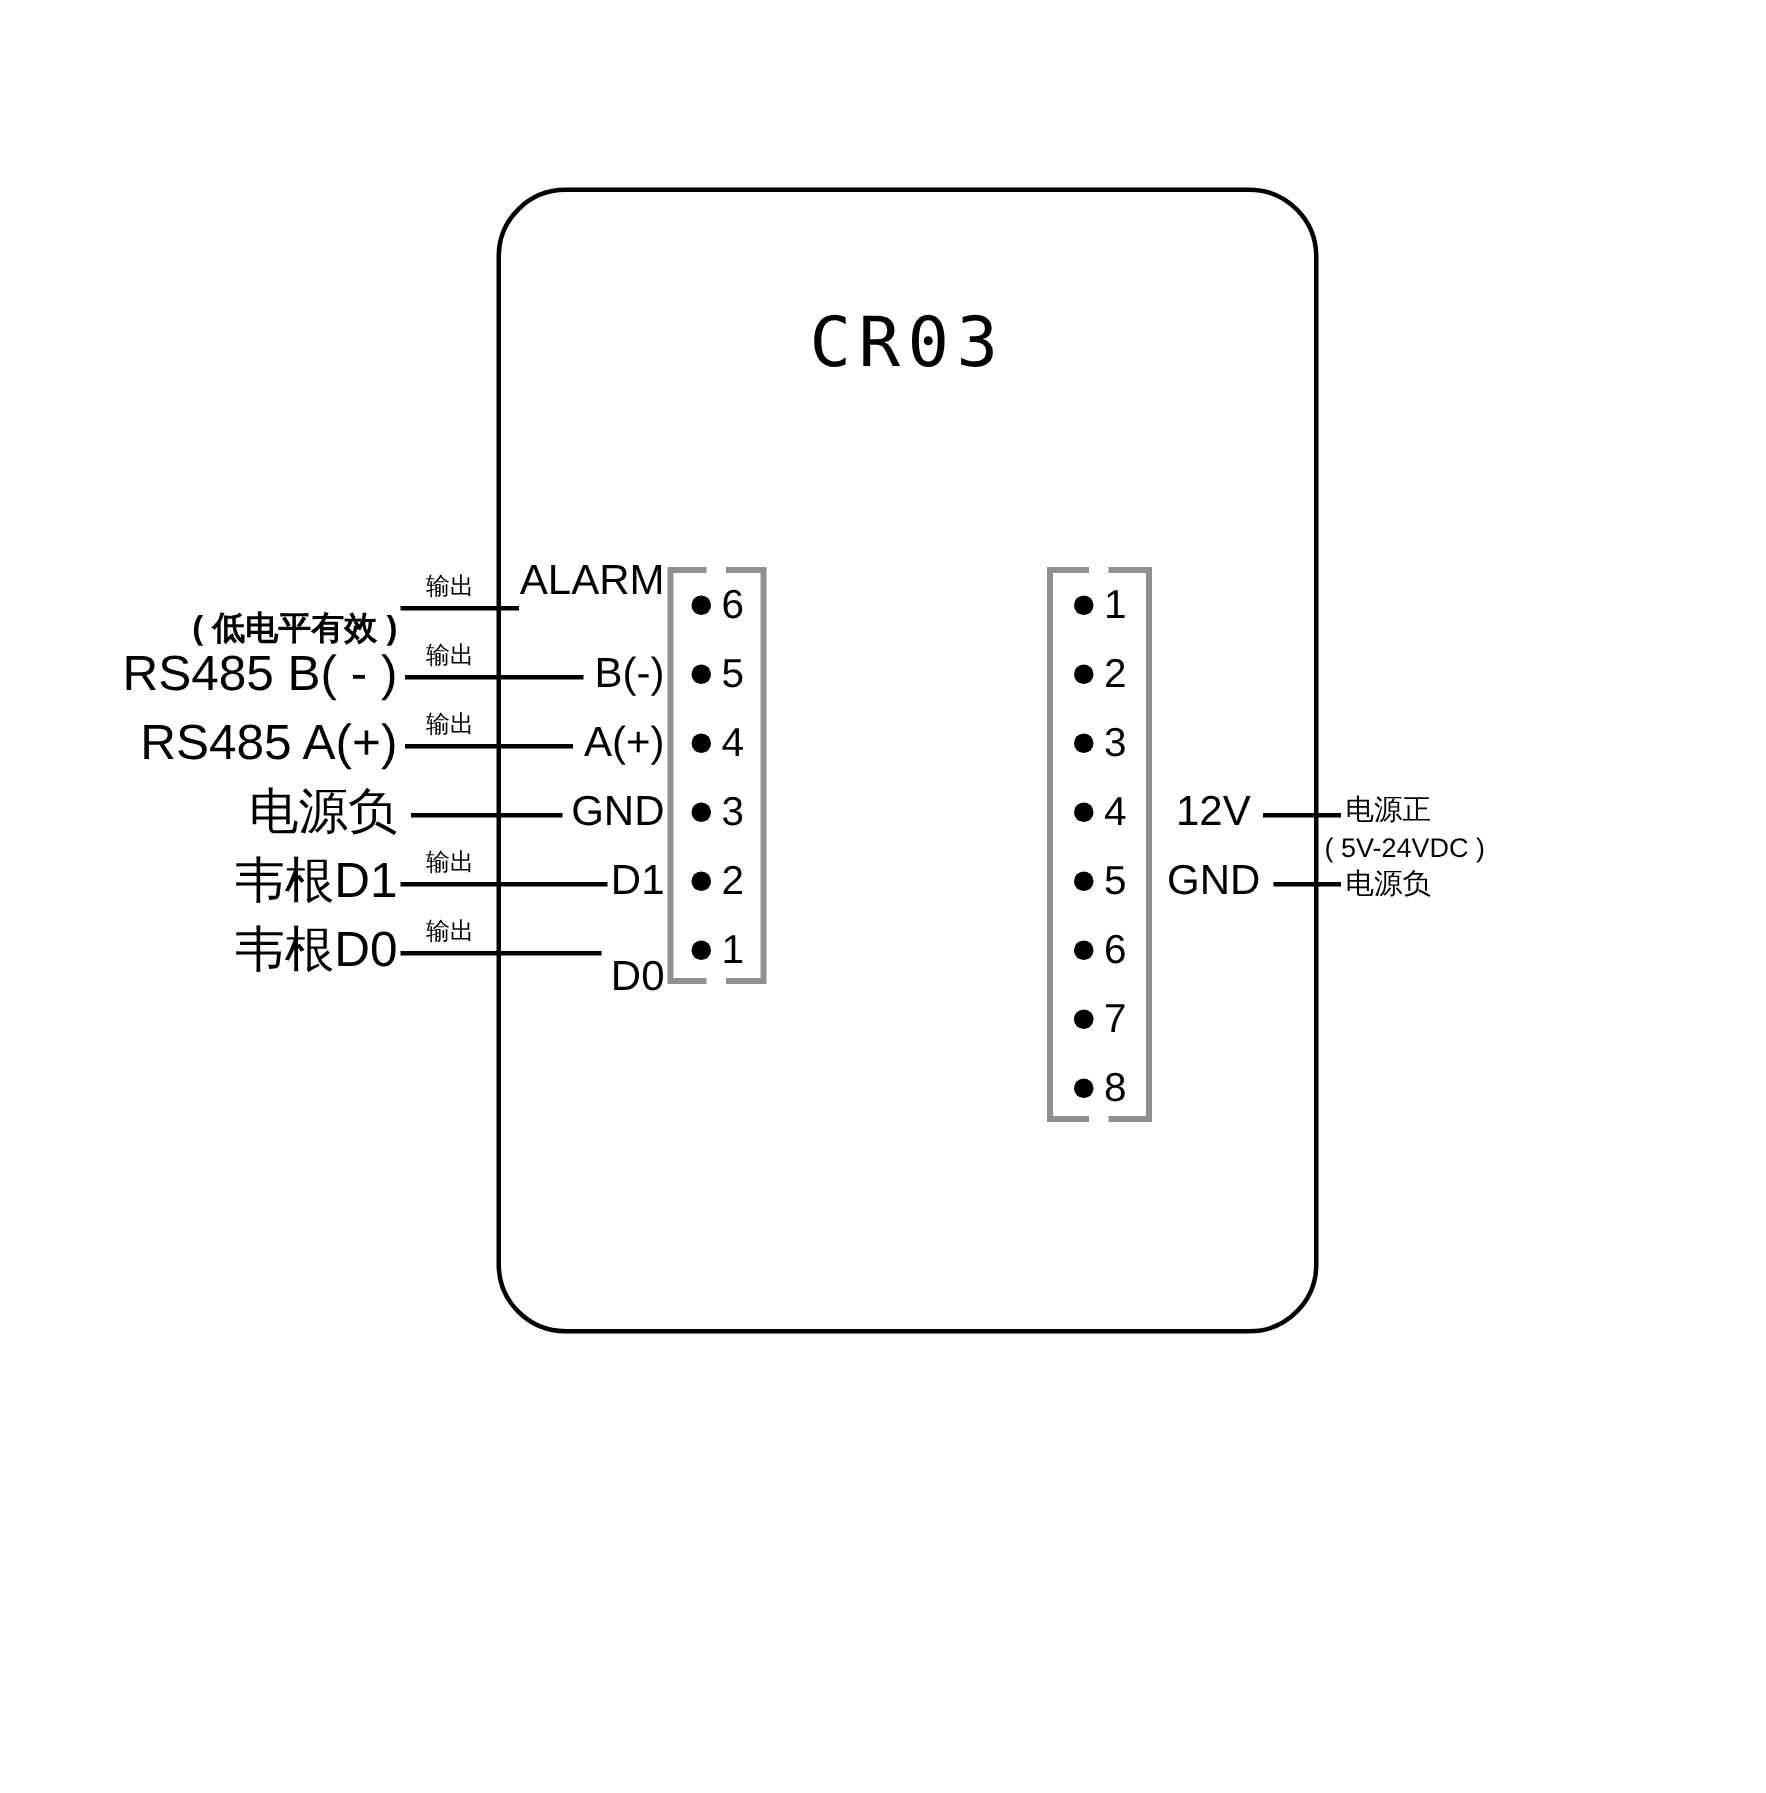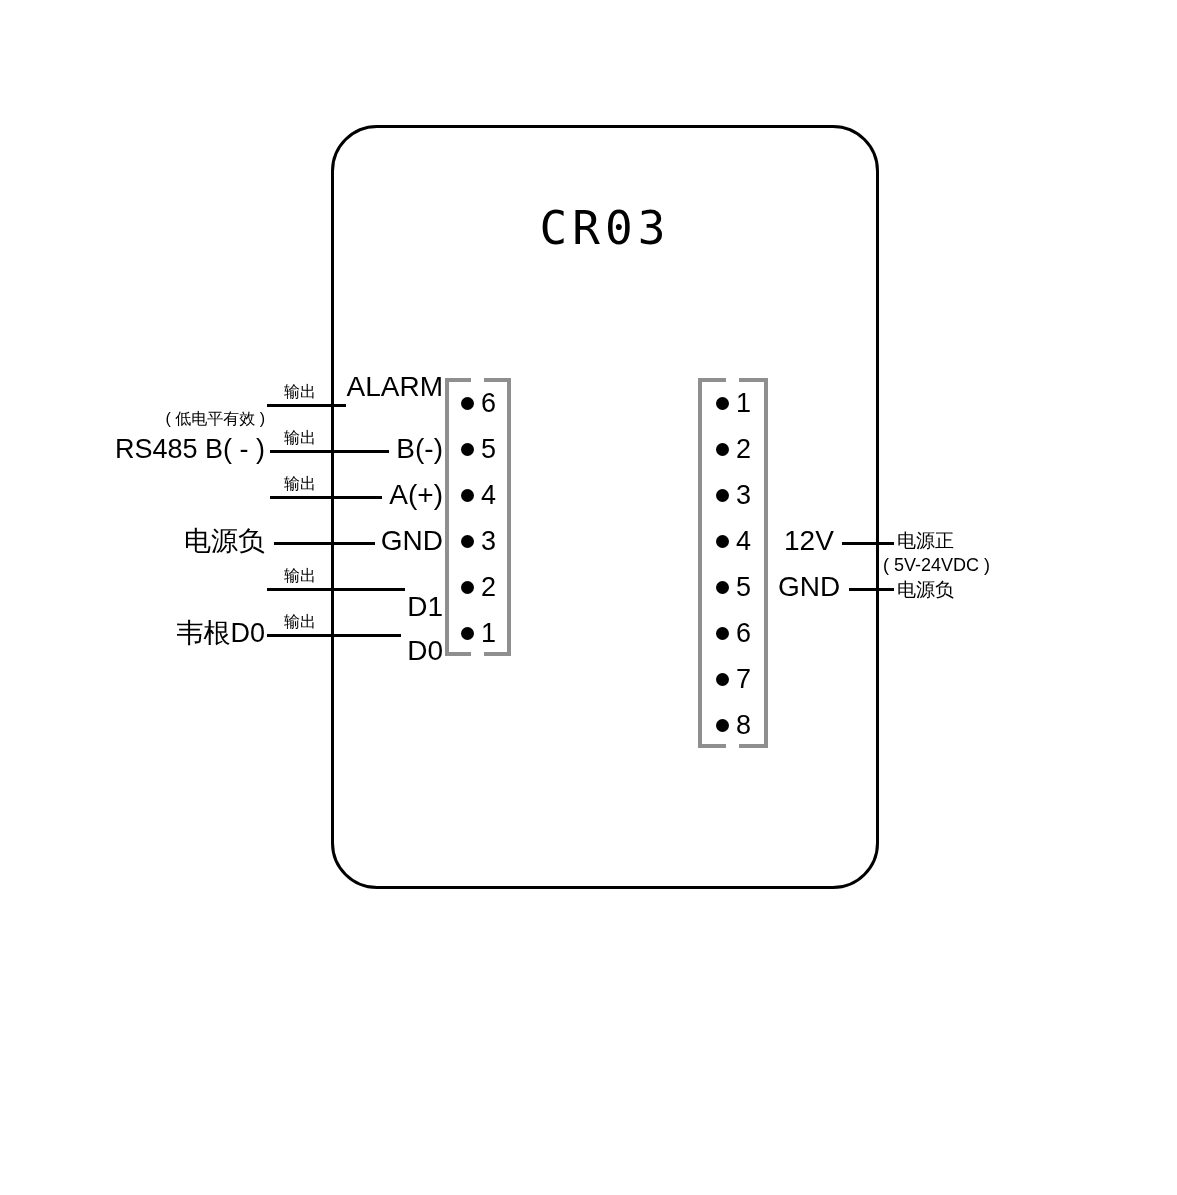--- a/index.html
+++ b/index.html
@@ -44,55 +44,57 @@
   .dot { width: 13px; height: 13px; border-radius: 50%; background: var(--outline); }
   .pin-num { font-size: 27px; height: 46px; line-height: 46px; }
 
   
   .wire { height: 3px; background: var(--outline); }
 
   
   .sig { left: 336px; width: 107px; text-align: right; font-size: 28px; height: 46px; line-height: 46px; }
   .sig-r { font-size: 28px; height: 46px; line-height: 46px; }
   .tag { left: 278px; width: 44px; text-align: center; font-size: 16px; height: 22px; line-height: 22px; }
-  .ext { left: 60px; width: 205px; text-align: right; font-size: 27px; height: 46px; line-height: 46px; }
+  .ext { left: 60px; width: 205px; text-align: right; font-size: 33px; height: 46px; line-height: 46px; }
   .ext-r { font-size: 19px; height: 46px; line-height: 46px; }
-  .note { font-size: 16px; height: 20px; line-height: 20px; }
+  .note { font-size: 22px; height: 20px; line-height: 20px; font-weight: bold; }
 </style>
 </head>
 <body>
 
 <div id="stage">
 
   <div class="abs device"></div>
   <div class="abs txt title">CR03</div>
 
   <div class="abs txt ext note" style="top:409px">( 低电平有效 )</div>
   <div class="abs txt ext" style="top:426px">RS485 B( - )</div>
+  <div class="abs txt ext" style="top:472px">RS485 A(+)</div>
   <div class="abs txt ext" style="top:518px">电源负</div>
+  <div class="abs txt ext" style="top:564px">韦根D1</div>
   <div class="abs txt ext" style="top:610px">韦根D0</div>
 
   <div class="abs txt tag" style="top:381px">输出</div>
   <div class="abs txt tag" style="top:427px">输出</div>
   <div class="abs txt tag" style="top:473px">输出</div>
   <div class="abs txt tag" style="top:565px">输出</div>
   <div class="abs txt tag" style="top:611px">输出</div>
 
   <div class="abs wire" style="left:267px;top:404px;width:79px"></div>
   <div class="abs wire" style="left:270px;top:450px;width:119px"></div>
   <div class="abs wire" style="left:270px;top:496px;width:112px"></div>
   <div class="abs wire" style="left:274px;top:542px;width:101px"></div>
   <div class="abs wire" style="left:267px;top:588px;width:138px"></div>
   <div class="abs wire" style="left:267px;top:634px;width:134px"></div>
 
   <div class="abs txt sig" style="top:364px">ALARM</div>
   <div class="abs txt sig" style="top:426px">B(-)</div>
   <div class="abs txt sig" style="top:472px">A(+)</div>
   <div class="abs txt sig" style="top:518px">GND</div>
-  <div class="abs txt sig" style="top:584px">D1</div>
+  <div class="abs txt sig" style="top:564px">D1</div>
   <div class="abs txt sig" style="top:628px">D0</div>
 
   <div class="abs bracket" style="left:445px;top:378px;width:66px;height:278px"></div>
   <div class="abs bracket-gap" style="left:471px;top:377px;height:7px"></div>
   <div class="abs bracket-gap" style="left:471px;top:650px;height:8px"></div>
 
   <div class="abs dot" style="left:461px;top:397px"></div>
   <div class="abs dot" style="left:461px;top:443px"></div>
   <div class="abs dot" style="left:461px;top:489px"></div>
   <div class="abs dot" style="left:461px;top:535px"></div>

